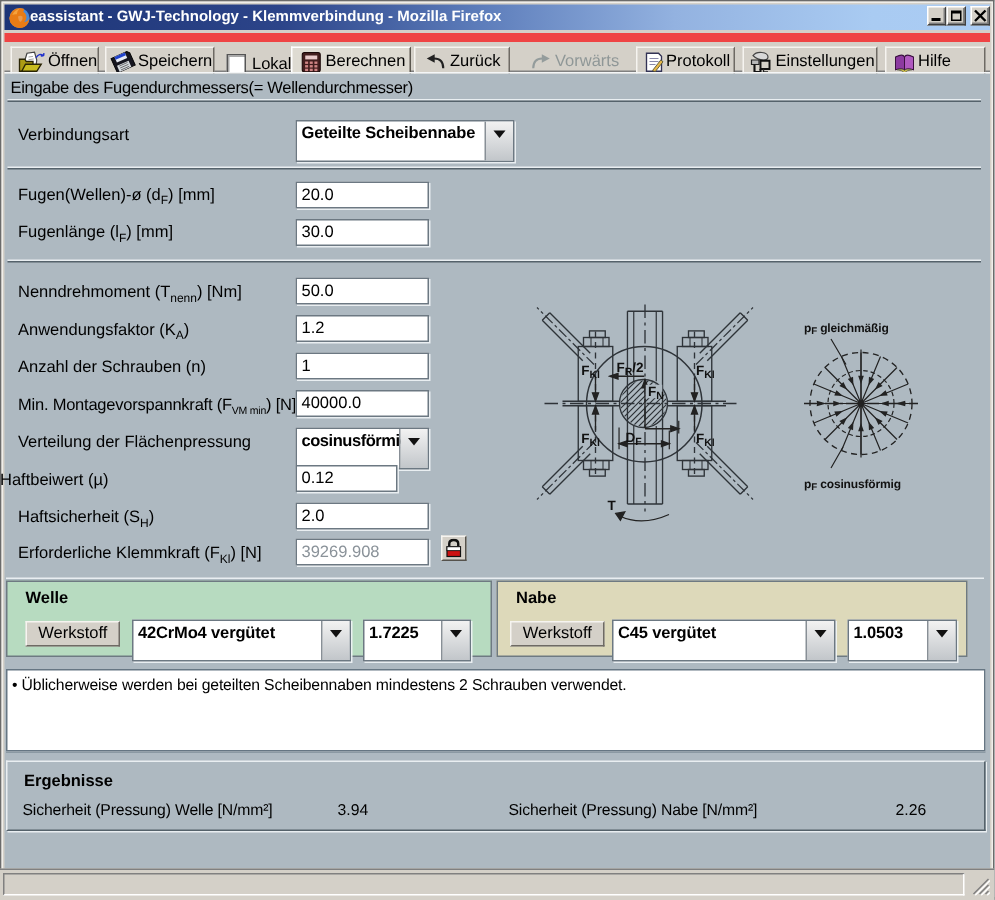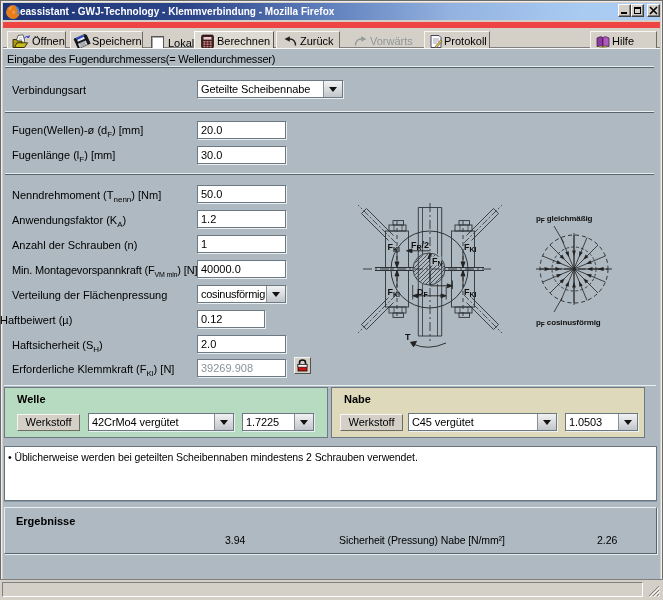--- a/index.html
+++ b/index.html
@@ -27,22 +27,22 @@
 .tbtn .ictxt { display:inline-block; vertical-align:top; }
 
 
 #applet { position:absolute; left:3px; top:49px; width:657px; height:530px; background:#aeb9c1; }
 .sep { position:absolute; height:2px; border-top:1px solid #e9eef1; border-bottom:1px solid #55626b; }
 .lbl { position:absolute; font-size:11px; color:#000; white-space:nowrap; }
 .lbl sub { font-size:8px; }
 .inp { position:absolute; height:18px; background:#fff; font-size:11px; color:#000;
   border:1px solid #6c7882; padding:2px 0 0 3px; box-shadow:1px 1px 0 rgba(240,244,246,.9); }
 .inp.dis { color:#8a9299; }
-.combo { position:absolute; height:18px; background:#fff; border:1px solid #6c7882;
-  font-size:11px; color:#000; padding:2px 0 0 3px; letter-spacing:-0.1px; overflow:hidden; box-shadow:1px 1px 0 rgba(240,244,246,.9); }
+.combo { position:absolute; height:28px; background:#fff; border:1px solid #6c7882;
+  font-size:11px; color:#000; padding:2px 0 0 3px; letter-spacing:-0.1px; overflow:hidden; box-shadow:1px 1px 0 rgba(240,244,246,.9);font-weight:bold; }
 .combo .arr { position:absolute; right:0; top:0; bottom:0; width:19px;
   background:linear-gradient(180deg,#f2f2f2,#c2c6ca); border-left:1px solid #888f96; }
 .combo .arr:after { content:""; position:absolute; left:5px; top:6px;
   border-left:4px solid transparent; border-right:4px solid transparent; border-top:5px solid #111; }
 .panel { position:absolute; top:387px; height:51px; border:1px solid #6e7a82; }
 .panel .ptitle { position:absolute; left:12px; top:5px; font-size:11px; font-weight:bold; }
 .pbtn { position:absolute; top:26px; height:17px; background:#d4d0c8;
   border-top:1px solid #f6f4f0; border-left:1px solid #f6f4f0;
   border-right:1px solid #6e6a64; border-bottom:1px solid #6e6a64;
   font-size:11px; text-align:center; line-height:15px; }
@@ -139,20 +139,29 @@
       <path d="M2.5 9.5 Q2.5 3 8.5 3 L10 3" stroke="#949c9c" stroke-width="1.4" fill="none"></path>
       <path d="M8.2 0.2 L13.5 3 L8.2 5.8 Z" fill="#949c9c"></path>
     </svg><span class="ictxt">Vorwärts</span>
   </div>
   <div class="tbtn" style="left:421px; width:66px;">
     <svg width="14" height="15" viewBox="0 0 14 15" style="margin:2px 1px 0 4px; vertical-align:top;">
       <path d="M2 1.5 L10 1.5 L12 3.5 L12 13.5 L2 13.5 Z" fill="#fff" stroke="#335" stroke-width="0.9"></path>
       <path d="M4 5 L10 5 M4 7 L10 7 M4 9 L8 9" stroke="#88a" stroke-width="0.8"></path>
       <path d="M6 13 L11.5 6 L13 7.2 L7.8 13.8 Z" fill="#e8b84a" stroke="#553" stroke-width="0.6"></path>
     </svg><span class="ictxt">Protokoll</span>
+  </div>
+  <div class="tbtn" style="left:492px; width:90px;">
+    <svg width="17" height="15" viewBox="0 0 17 15" style="margin:2px 1px 0 3px; vertical-align:top;">
+      <path d="M3 3 Q5 0.5 9 1 Q13 1.5 13 4 Q13 6 10 6 Q6 6 3 3 Z" fill="#d8d8d8" stroke="#444" stroke-width="0.8"></path>
+      <path d="M2 6 L7 6 L7 9 L2 9 Z" fill="#b8b8b8" stroke="#222" stroke-width="0.8"></path>
+      <path d="M8 6.5 L14 6.5 L14 12 L8 12 Z" fill="none" stroke="#111" stroke-width="1.3"></path>
+      <path d="M4 9 L4 14 L8 14 L8 12" fill="none" stroke="#111" stroke-width="1.4"></path>
+      <path d="M10 12 L10 14 L13 14" fill="none" stroke="#222" stroke-width="0.9"></path>
+    </svg><span class="ictxt">Einstellungen</span>
   </div>
   <div class="tbtn" style="left:587px; width:67px;">
     <svg width="16" height="14" viewBox="0 0 16 14" style="margin:3px 1px 0 4px; vertical-align:top;">
       <path d="M2 3 Q7 0.5 8 3 L8 12 Q7 10 2 11.5 Z" fill="#8c3aa0" stroke="#3a1040" stroke-width="0.7"></path>
       <path d="M14 3 Q9 0.5 8 3 L8 12 Q9 10 14 11.5 Z" fill="#b05ac0" stroke="#3a1040" stroke-width="0.7"></path>
       <path d="M8 12 Q7 10.5 3 11.5 Q7 12 8 13.5 Q9 12 13 11.5 Q9 10.5 8 12 Z" fill="#d8c84a" stroke="#554" stroke-width="0.5"></path>
     </svg><span class="ictxt">Hilfe</span>
   </div>
 </div>
 
@@ -211,20 +220,21 @@
   <div class="ptitle">Nabe</div>
   <div class="pbtn" style="left:8px;width:63px;">Werkstoff</div>
 </div>
 <div class="combo" style="left:408px;top:413px;width:149px;">C45 vergütet<span class="arr"></span></div>
 <div class="combo" style="left:565px;top:413px;width:73px;">1.0503<span class="arr"></span></div>
 
 <div id="notebox">• Üblicherweise werden bei geteilten Scheibennaben mindestens 2 Schrauben verwendet.</div>
 
 <div id="ergpanel">
   <div class="lbl" style="left:11px;top:7px;font-weight:bold;">Ergebnisse</div>
+  <div class="lbl" style="left:10px;top:26px;font-size:10.5px;letter-spacing:-0.1px;">Sicherheit (Pressung) Welle [N/mm²]</div>
   <div class="lbl" style="left:220px;top:26px;font-size:10.5px;">3.94</div>
   <div class="lbl" style="left:334px;top:26px;font-size:10.5px;letter-spacing:-0.1px;">Sicherheit (Pressung) Nabe [N/mm²]</div>
   <div class="lbl" style="left:544px;top:26px;font-size:10.5px;margin-left:48px;">2.26</div>
 </div>
 
 <svg class="abs" style="left:355px;top:195px;" width="305" height="155" viewBox="355 195 305 155">
   <g stroke="#2e3338" stroke-width="0.9" fill="none">
 
     <path d="M418.3 207.5 L418.3 336 M441.7 207.5 L441.7 336 M418.3 207.5 L441.7 207.5 M418.3 336 L441.7 336"></path>
     <path d="M422.5 207.5 L422.5 254.2 M422.5 284 L422.5 336 M437.5 207.5 L437.5 254.2 M437.5 284 L437.5 336" stroke-width="0.8"></path>

